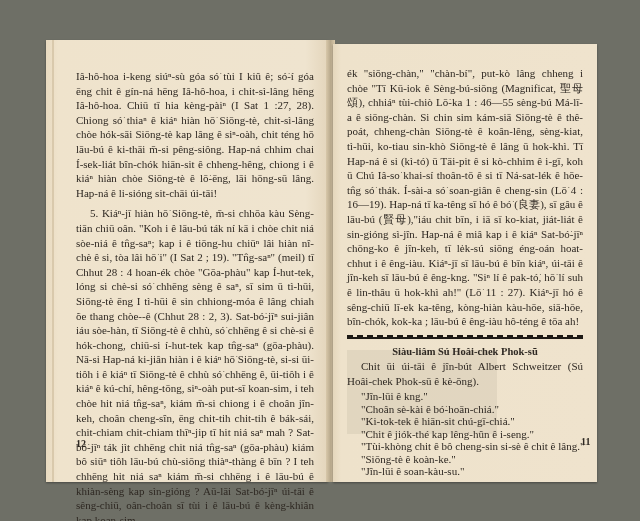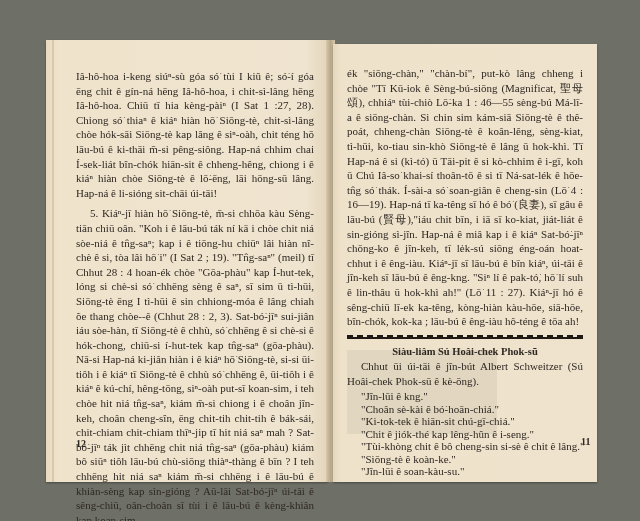--- a/index.html
+++ b/index.html
@@ -81,21 +81,21 @@
   </div>
 
   <div class="gutter"></div>
 
   <div class="page right">
     <div class="shaded"></div>
     <div class="text-block">
       <p>ék "siōng-chàn," "chàn-bí", put-kò lâng chheng i chòe "Tī Kū-iok ê Sèng-bú-siōng (Magnificat, 聖母頌), chhiáⁿ tùi-chiò Lō͘-ka 1 : 46—55 sèng-bú Má-lī-a ê siōng-chàn. Si chin sim kám-siā Siōng-tè ê thê-poát, chheng-chàn Siōng-tè ê koân-lêng, sèng-kiat, tì-hūi, ko-tiau sin-khò Siōng-tè ê lâng ū hok-khì. Tī Hap-ná ê si (kì-tó) ū Tāi-pit ê si kò-chhim ê i-gī, koh ū Chú Iâ-so͘ khai-sí thoân-tō ê si tī Ná-sat-lék ê hōe-tn̂g só͘ thák. Í-sài-a só͘ soan-giân ê cheng-sin (Lō͘ 4 : 16—19). Hap-ná tī ka-têng sī hó ê bó͘ (良妻), sī gâu ê lāu-bú (賢母),"iáu chit bīn, i iā sī ko-kiat, jiát-liát ê sin-gióng sì-jîn. Hap-ná ê miâ kap i ê kiáⁿ Sat-bó͘-jīⁿ chōng-ko ê jîn-keh, tī lėk-sú siōng éng-oán hoat-chhut i ê êng-iàu. Kiáⁿ-jī sī lāu-bú ê bīn kiáⁿ, úi-tāi ê jîn-keh sī lāu-bú ê êng-kng. "Siⁿ lí ê pak-tó͘, hō͘ lí suh ê lin-thâu ū hok-khì ah!" (Lō͘ 11 : 27). Kiáⁿ-jī hó ê sêng-chiū lī-ek ka-têng, kòng-hiàn kàu-hōe, siā-hōe, bîn-chók, kok-ka ; lāu-bú ê êng-iàu hô-téng ê tōa ah!</p>
       <div class="divider"></div>
       <p class="section-title">Siàu-liâm Sú Hoâi-chek Phok-sū</p>
-      <p class="indent">Chhut ūi úi-tāi ê jîn-bút Albert Schweitzer (Sú Hoâi-chek Phok-sū ê kè-ōng).</p>
+      <p class="indent">Chit ūi úi-tāi ê jîn-bút Albert Schweitzer (Sú Hoâi-chek Phok-sū ê kè-ōng).</p>
       <div class="quote-list">
         <div>"Jîn-lūi ê kng."</div>
         <div>"Choân sè-kài ê bó͘-hoān-chiá."</div>
         <div>"Ki-tok-tek ê hiān-sit chú-gī-chiá."</div>
         <div>"Chit ê jiók-thé kap lêng-hûn ê i-seng."</div>
         <div>"Tùi-khòng chit ê bô cheng-sin si-sè ê chit ê lâng."</div>
         <div>"Siōng-tè ê koàn-ke."</div>
         <div>"Jîn-lūi ê soan-kàu-su."</div>
 
       </div>

